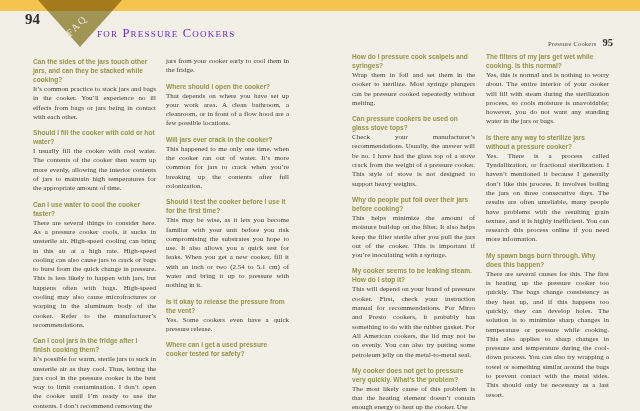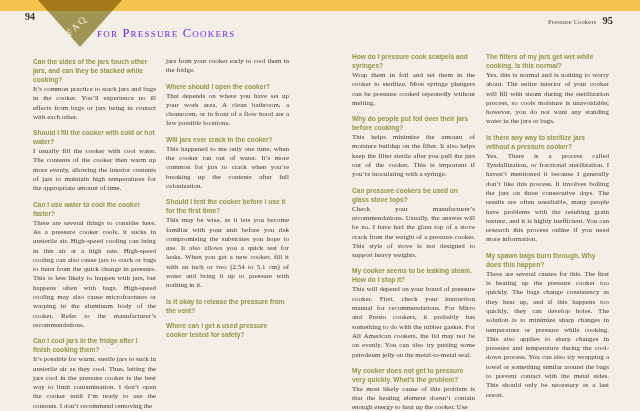--- a/index.html
+++ b/index.html
@@ -24,28 +24,28 @@
     color:#f4edd8;font-size:10px;letter-spacing:2px;
     font-family:"Liberation Serif", serif;
   }
   .spread-title{
     position:absolute;left:97px;top:26px;
     font-variant:small-caps;font-size:12.5px;letter-spacing:1.2px;
     color:#6d28d9;
   }
   .pagenum-left{
     position:absolute;left:25px;top:11px;
-    font-size:10px;font-weight:bold;color:#2f2e27;
+    font-size:15px;font-weight:bold;color:#2f2e27;
   }
   .running-right{
     position:absolute;right:27px;top:15px;
     display:flex;align-items:baseline;gap:6px;
   }
   .running-label{font-size:6.5px;color:#514f44;letter-spacing:0.2px;}
-  .running-num{font-size:10.5px;font-weight:bold;color:#2f2e27;}
+  .running-num{font-size:10.5px;font-weight:bold;color:#2f2e27;margin-top:22px;}
   .col{
     position:absolute;width:123px;
     font-size:7px;line-height:9.3px;color:#3e3c33;
     text-align:justify;
   }
   .col-1{left:33px;top:57px;}
   .col-2{left:166px;top:57px;}
   .col-3{left:352px;top:52px;}
   .col-4{left:486px;top:52px;}
   .qa{margin:0 0 6px 0;}
@@ -100,38 +100,39 @@
   <div class="qa">
     <p class="q">Will jars ever crack in the cooker?</p>
     <p class="a">This happened to me only one time, when the cooker ran out of water. It’s more common for jars to crack when you’re breaking up the contents after full colonization.</p>
   </div>
   <div class="qa">
     <p class="q">Should I test the cooker before I use it for the first time?</p>
     <p class="a">This may be wise, as it lets you become familiar with your unit before you risk compromising the substrates you hope to use. It also allows you a quick test for leaks. When you get a new cooker, fill it with an inch or two (2.54 to 5.1 cm) of water and bring it up to pressure with nothing in it.</p>
   </div>
   <div class="qa">
     <p class="q">Is it okay to release the pressure from the vent?</p>
+    <p class="a">Yes. Some cookers even have a quick pressure release.</p>
   </div>
   <div class="qa">
     <p class="q">Where can I get a used pressure cooker tested for safety?</p>
   </div>
 </div>
 
 <div class="col col-3">
   <div class="qa">
     <p class="q">How do I pressure cook scalpels and syringes?</p>
     <p class="a">Wrap them in foil and set them in the cooker to sterilize. Most syringe plungers can be pressure cooked repeatedly without melting.</p>
   </div>
   <div class="qa">
+    <p class="q">Can pressure cookers be used on glass stove tops?</p>
+    <p class="a">Check your manufacturer’s recommendations. Usually, the answer will be no. I have had the glass top of a stove crack from the weight of a pressure cooker. This style of stove is not designed to support heavy weights.</p>
+  </div>
+  <div class="qa">
     <p class="q">Why do people put foil over their jars before cooking?</p>
     <p class="a">This helps minimize the amount of moisture buildup on the filter. It also helps keep the filter sterile after you pull the jars out of the cooker. This is important if you’re inoculating with a syringe.</p>
-  </div>
-  <div class="qa">
-    <p class="q">Can pressure cookers be used on glass stove tops?</p>
-    <p class="a">Check your manufacturer’s recommendations. Usually, the answer will be no. I have had the glass top of a stove crack from the weight of a pressure cooker. This style of stove is not designed to support heavy weights.</p>
   </div>
   <div class="qa">
     <p class="q">My cooker seems to be leaking steam. How do I stop it?</p>
     <p class="a">This will depend on your brand of pressure cooker. First, check your instruction manual for recommendations. For Mirro and Presto cookers, it probably has something to do with the rubber gasket. For All American cookers, the lid may not be on evenly. You can also try putting some petroleum jelly on the metal-to-metal seal.</p>
   </div>
   <div class="qa">
     <p class="q">My cooker does not get to pressure very quickly. What’s the problem?</p>
     <p class="a">The most likely cause of this problem is that the heating element doesn’t contain enough energy to heat up the cooker. Use</p>
   </div>
 </div>

